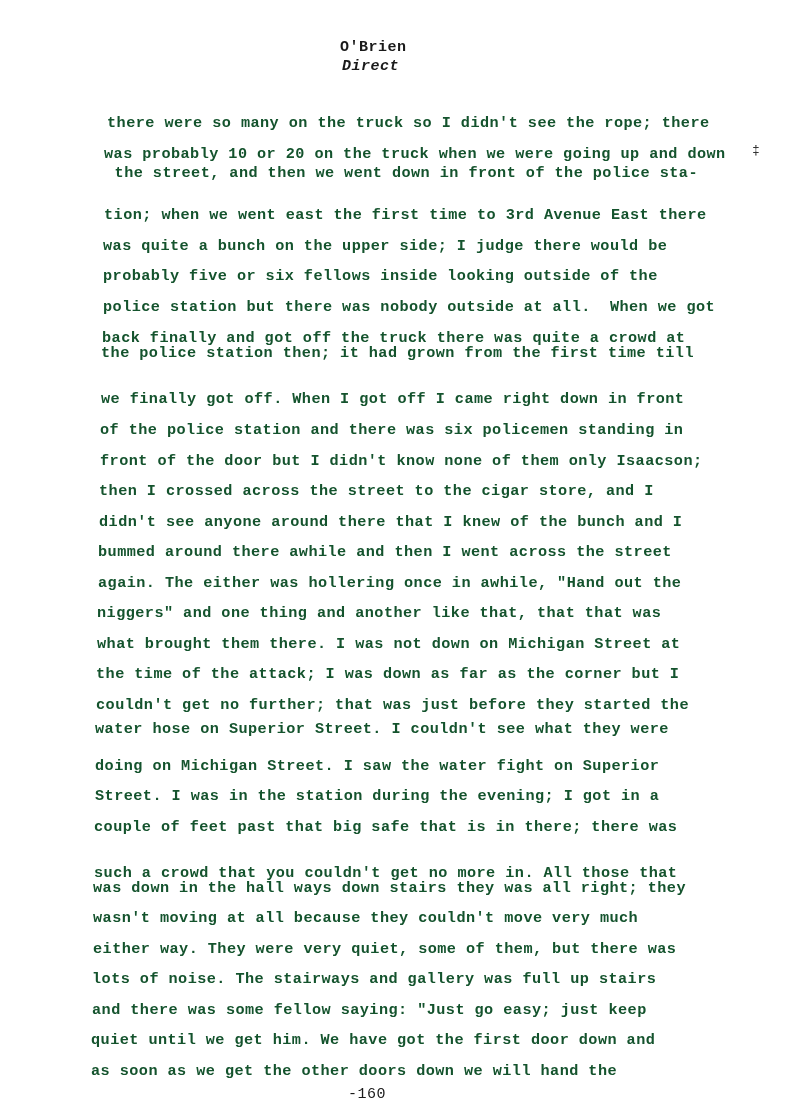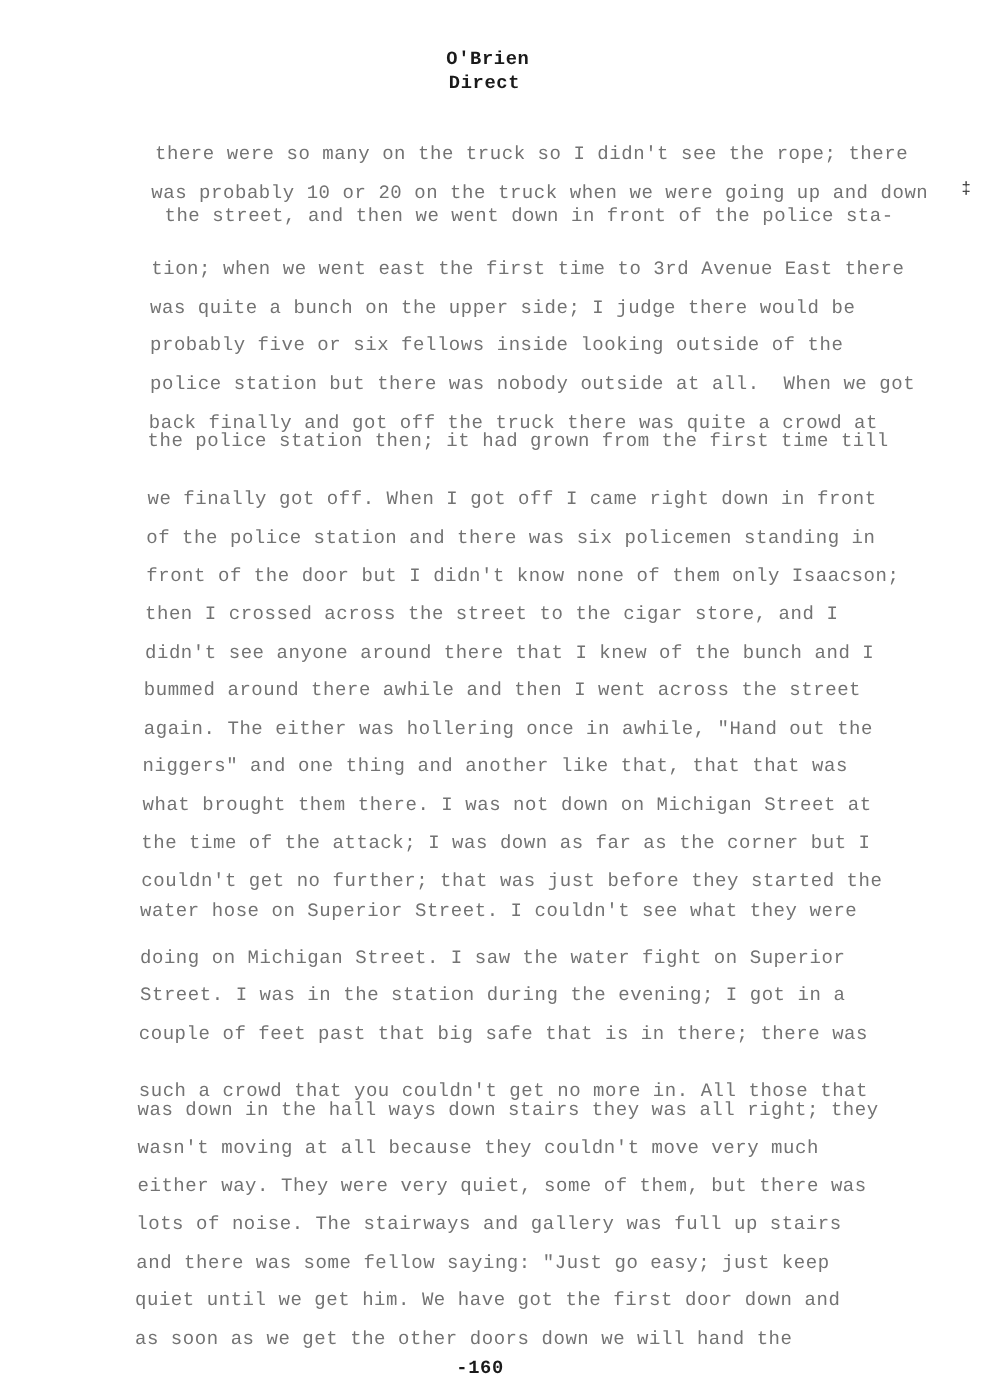--- a/index.html
+++ b/index.html
@@ -13,62 +13,61 @@
       position: relative;
       overflow: hidden;
       font-family: "Liberation Mono", "DejaVu Sans Mono", monospace;
       color: #1a1a1a;
     }
     .page {
       position: absolute;
       left: 0; top: 0;
       width: 644px; height: 1116px;
       background: #ffffff;
-      margin-left: 17px;
     }
     .header {
       position: absolute;
       left: 340px;
       top: 38px;
       font-size: 15px;
       line-height: 19px;
       font-weight: bold;
       letter-spacing: 0.5px;
     }
     .header div { white-space: pre; }
-    .header .h2 { margin-left: 2px; }
+    .header .h2 { margin-left: 2px; font-style: italic; }
     .body-text {
       position: absolute;
       left: 0;
       top: 110px;
       width: 800px;
     }
     .line {
       position: absolute;
       white-space: pre;
       font-size: 15.2px;
       letter-spacing: 0.45px;
-      font-weight: normal;
-      color: #737373;
+      font-weight: bold;
+      color: #14532d;
       height: 22px;
       line-height: 22px;
     }
     .margin-mark {
       position: absolute;
       left: 752px;
       top: 143px;
       font-size: 13px;
       color: #333;
     }
     .page-number {
       position: absolute;
       left: 348px;
       top: 1086px;
       font-size: 15px;
-      font-weight: bold;
+      font-weight: normal;
       letter-spacing: 0.5px;
     }
   </style>
 </head>
 <body>
 
 <div class="page">
 
   <div class="header">
     <div class="h1">O'Brien</div>

